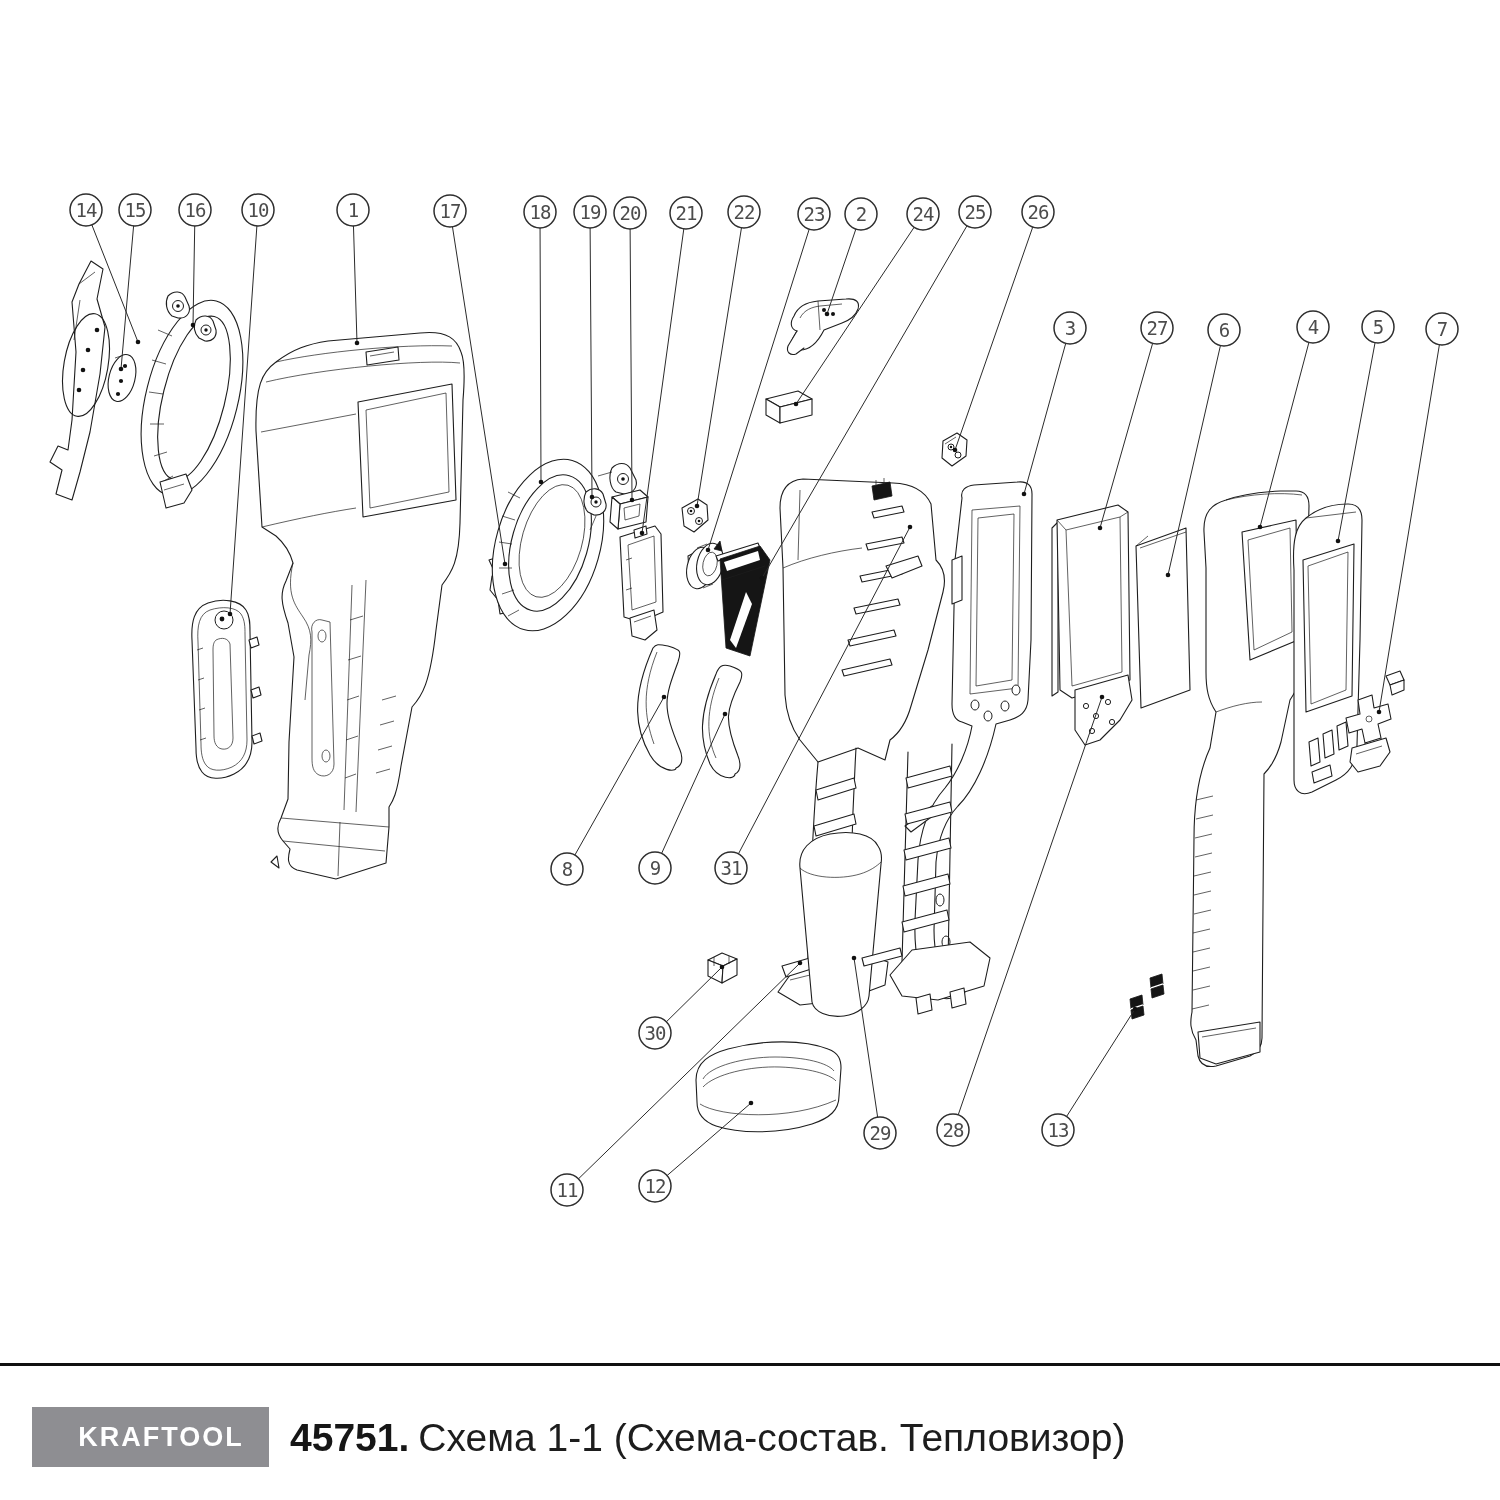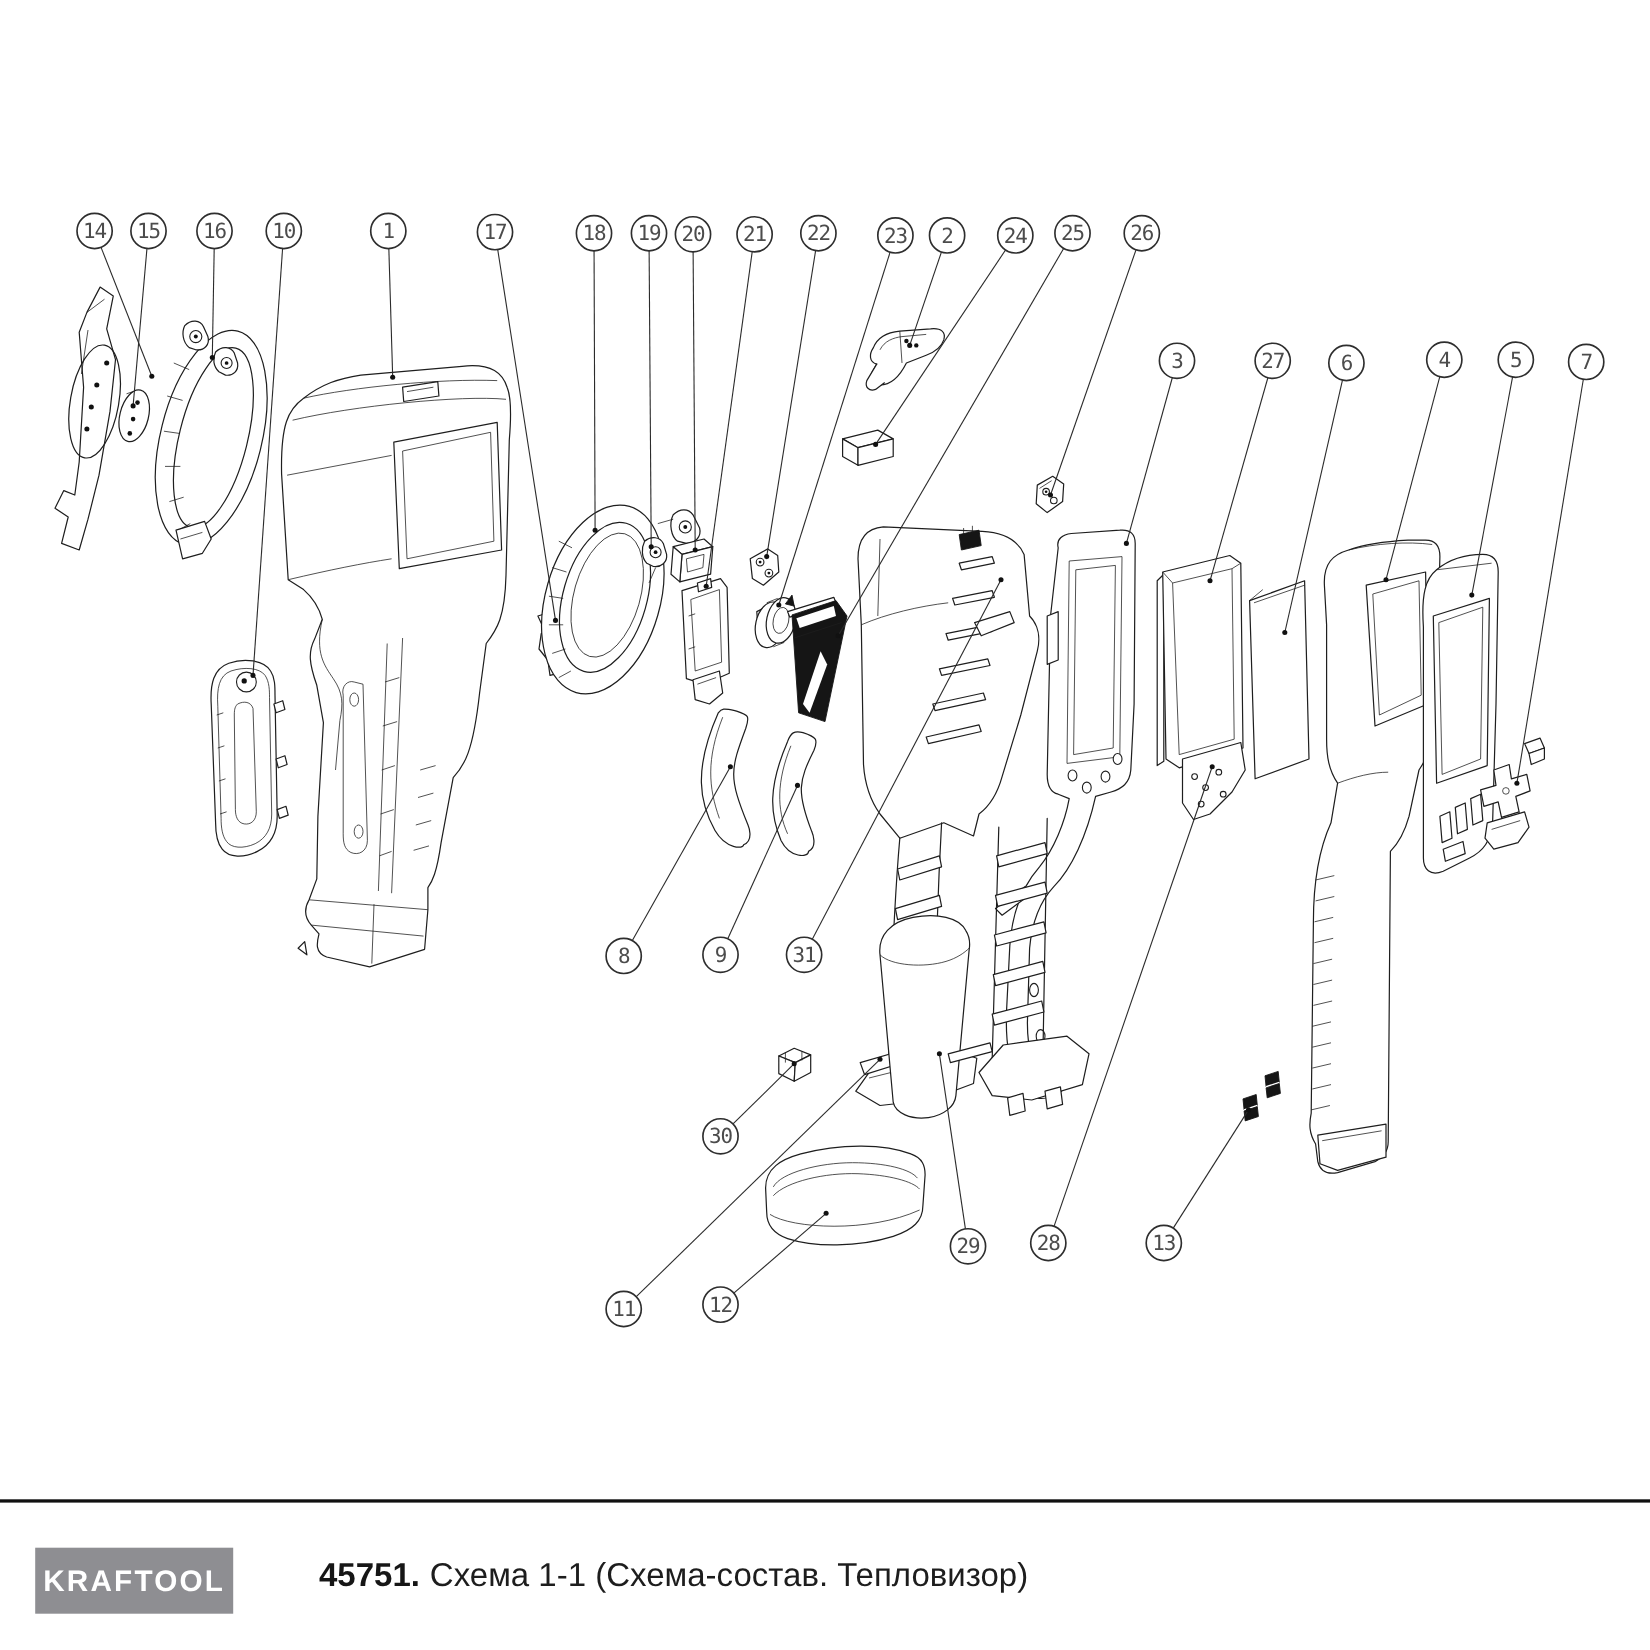--- a/index.html
+++ b/index.html
@@ -11,24 +11,24 @@
   .th{fill:none;stroke:#1e1e1e;stroke-width:.7;stroke-linejoin:round;}
   .bk{fill:#151515;stroke:#151515;stroke-width:.8;}
   .hole{fill:#fff;stroke:#1e1e1e;stroke-width:1;}
   .pin{fill:#111;stroke:none;}
   .leader{stroke:#2b2b2b;stroke-width:1;fill:none;}
   .dot{fill:#111;stroke:none;}
   .balloon{fill:#fff;stroke:#2e2e2e;stroke-width:1.5;}
   .balloon-num{font-family:"DejaVu Sans Mono",monospace;font-size:19px;fill:#4c4c4c;
     text-anchor:middle;letter-spacing:-1px;}
   .rule{position:absolute;left:0;top:1363px;width:1500px;height:3px;background:#101010;}
-  .brand-box{position:absolute;left:32px;top:1407px;width:180px;height:60px;
-    display:flex;align-items:center;justify-content:center;background:#8e8e92;}
+  .brand-box{position:absolute;left:32px;top:1407px;width:216px;height:60px;
+    display:flex;align-items:center;justify-content:center;background:#8e8e92;padding-left:21px;}
   .brand-box span{color:#ffffff;font-weight:700;font-size:27px;letter-spacing:2px;}
-  .title{position:absolute;left:290px;top:1416px;font-size:30px;color:#161616;white-space:nowrap;}
+  .title{position:absolute;left:290px;top:1416px;font-size:39px;color:#161616;white-space:nowrap;}
   .pn{font-weight:700;}
   .tt{font-weight:400;margin-left:9px;color:#1d1d1d;}
 </style>
 </head>
 <body>
 
 <div class="stage">
 
   <svg class="art" width="1500" height="1500" viewBox="0 0 1500 1500">
 

